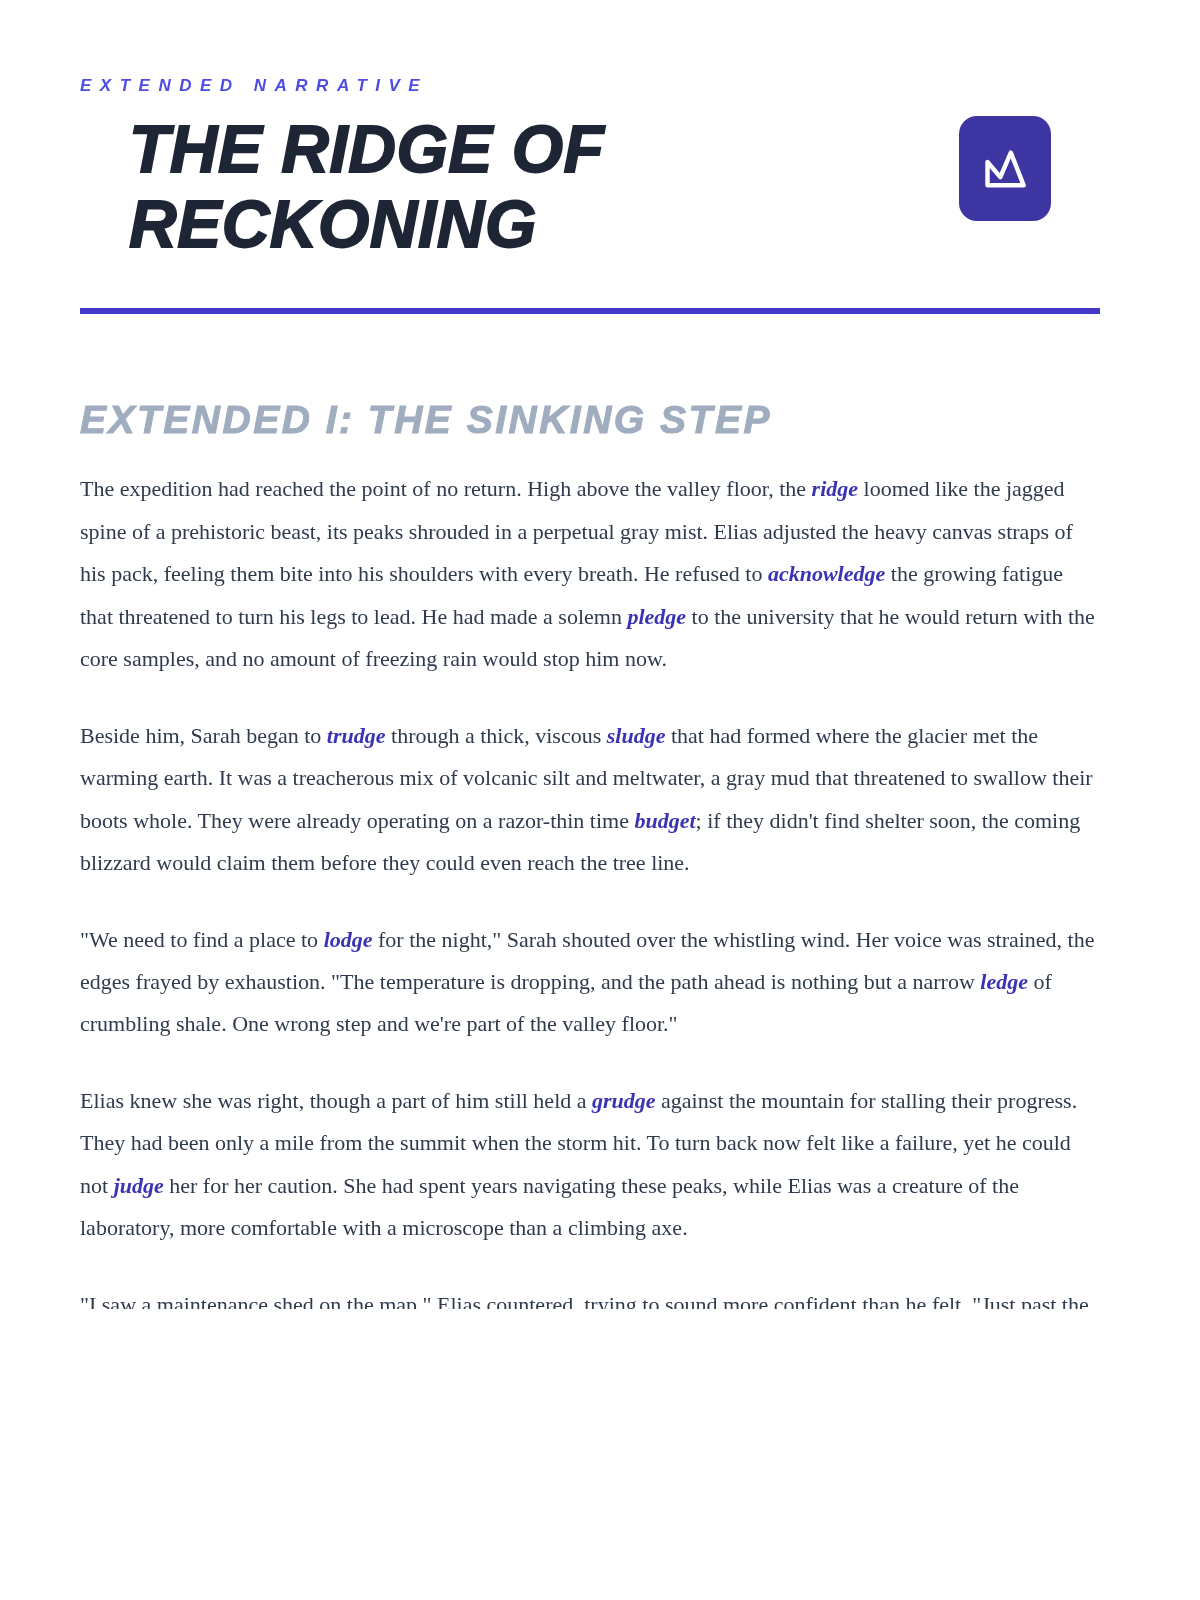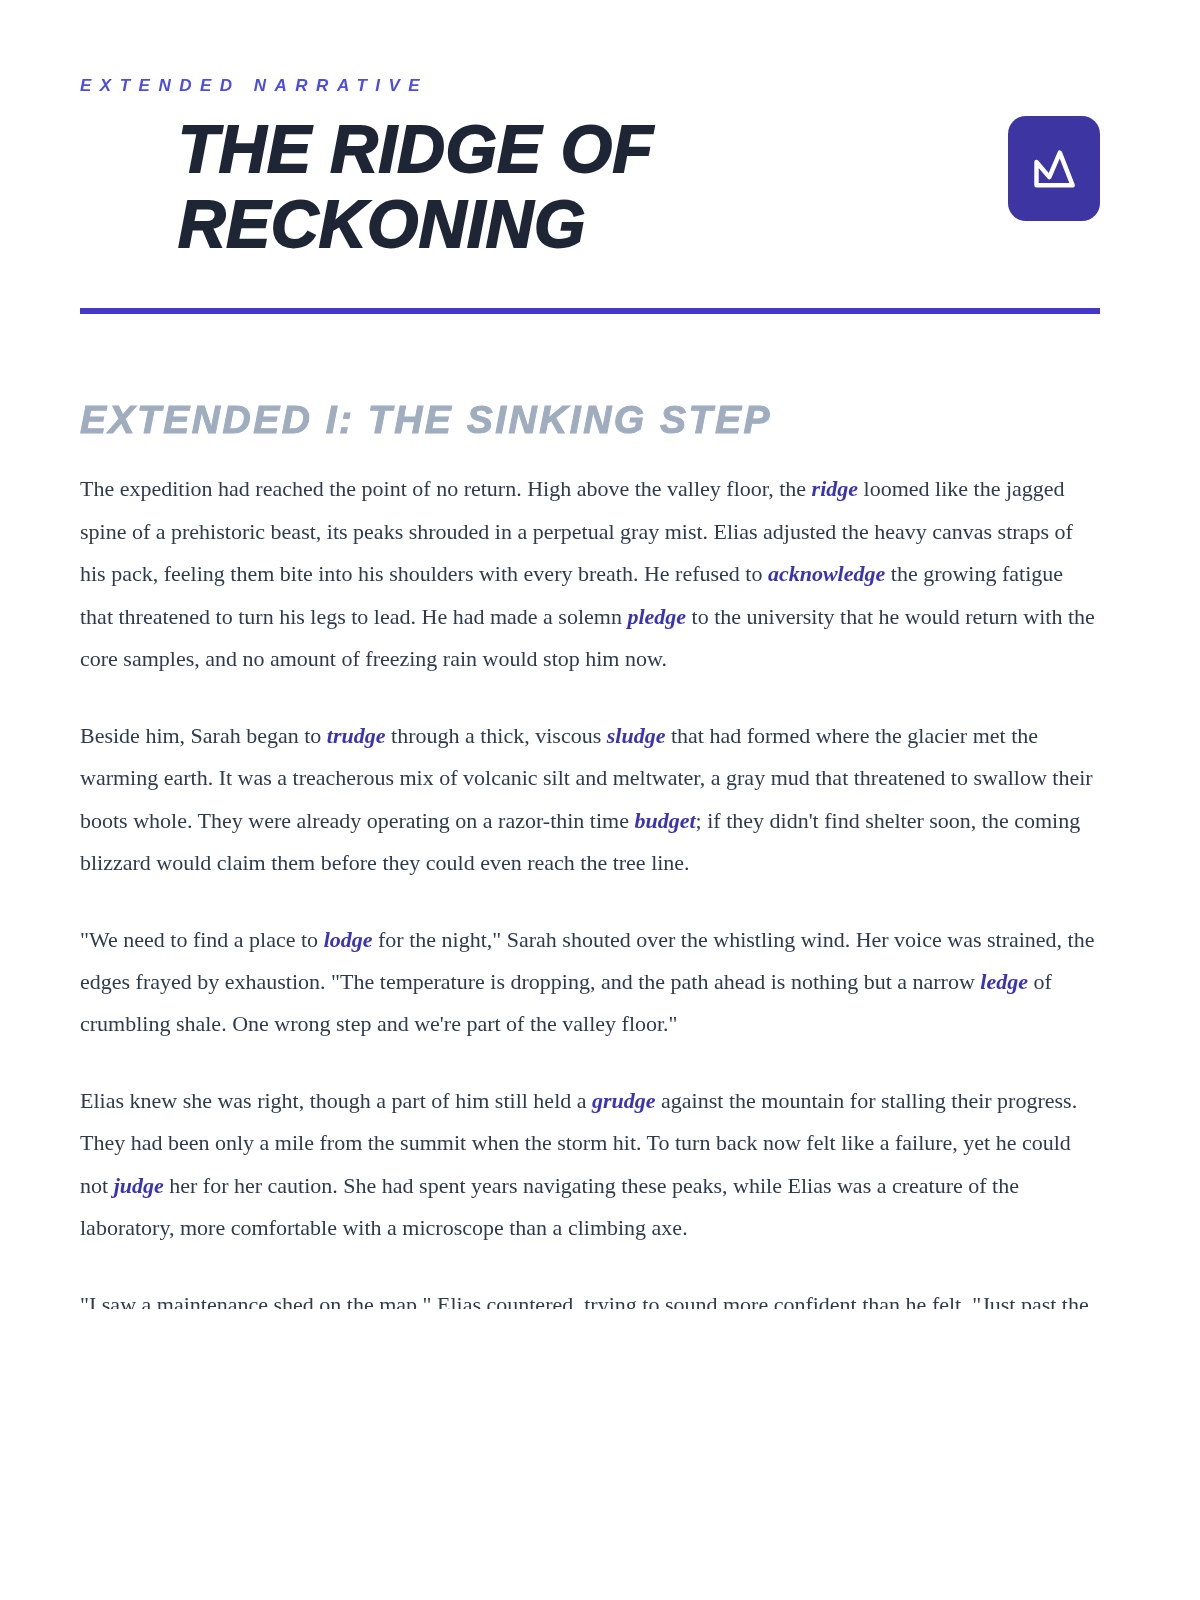--- a/index.html
+++ b/index.html
@@ -19,21 +19,21 @@
   .kicker {
     font-family: "Liberation Sans", sans-serif;
     font-style: italic;
     font-weight: 700;
     font-size: 17px;
     letter-spacing: 0.5em;
     color: var(--kicker, #4d4de0);
   }
   .header-row {
     display: flex;
-    justify-content: flex-end;
+    justify-content: center;
     align-items: flex-start;
     margin-top: 16px;
   }
   .page-title {
     font-family: "Liberation Sans", sans-serif;
     font-style: italic;
     font-weight: 700;
     font-size: 66px;
     line-height: 1.14;
     letter-spacing: 0.5px;

